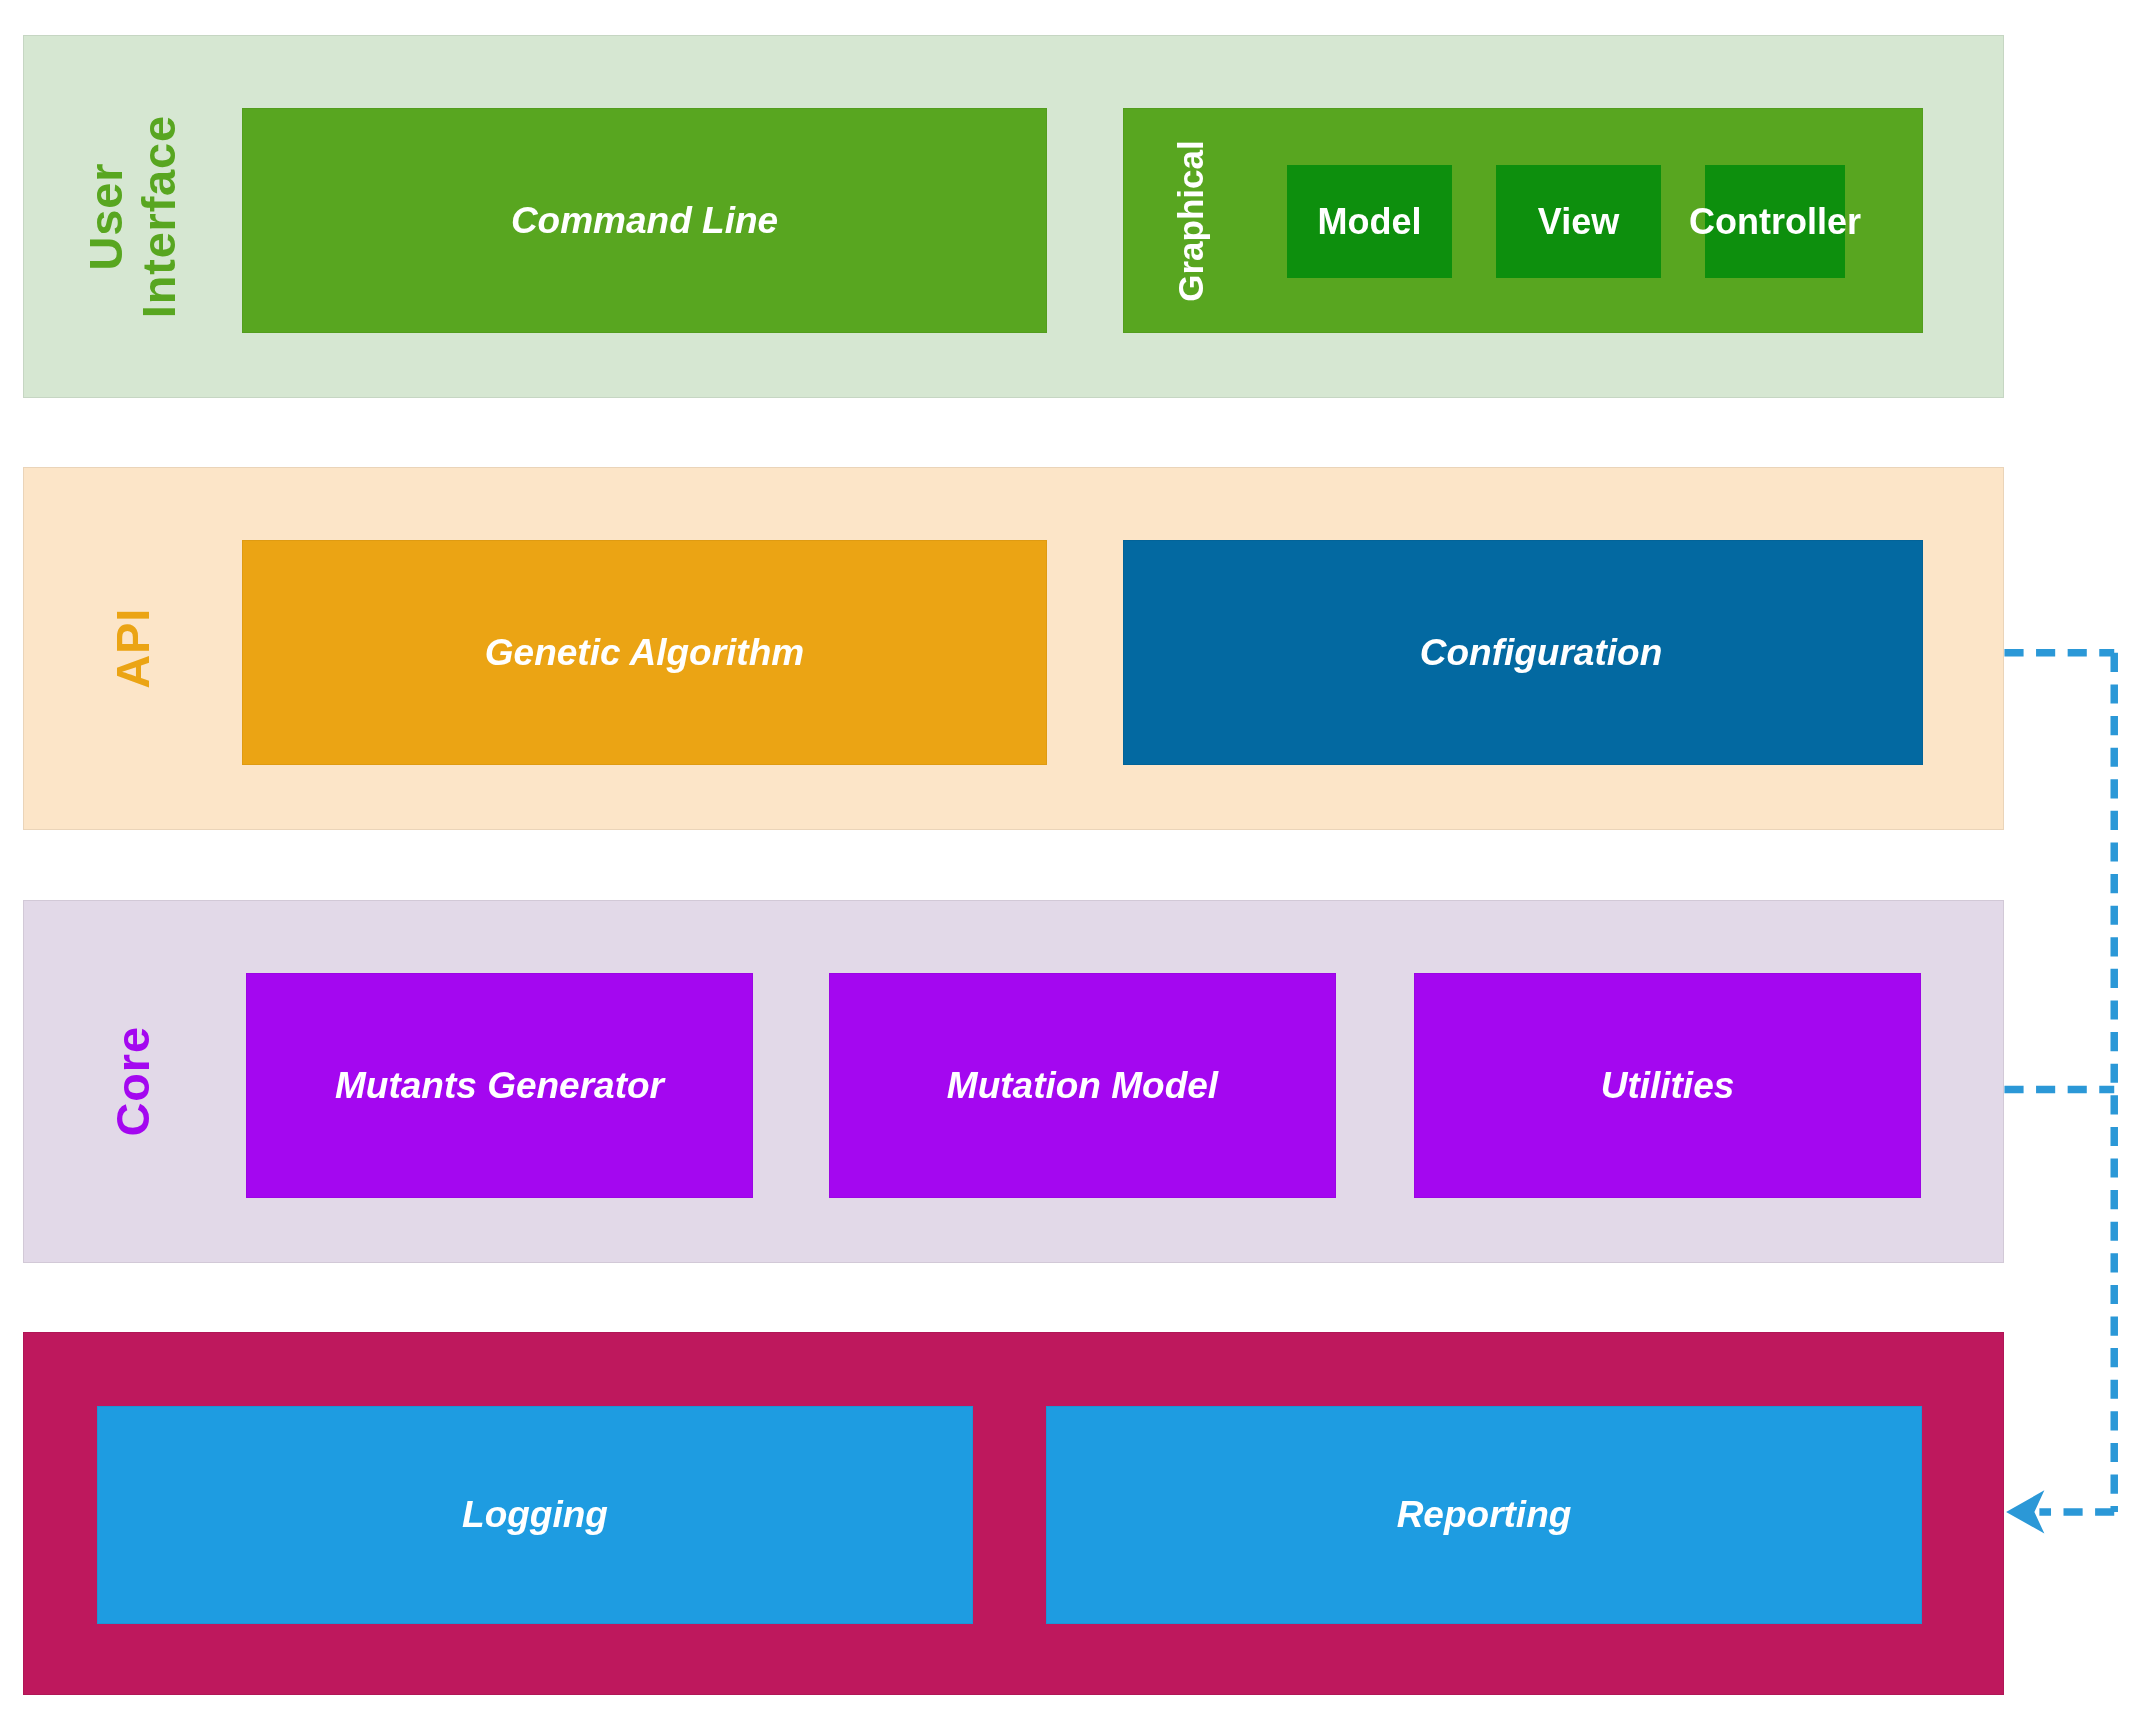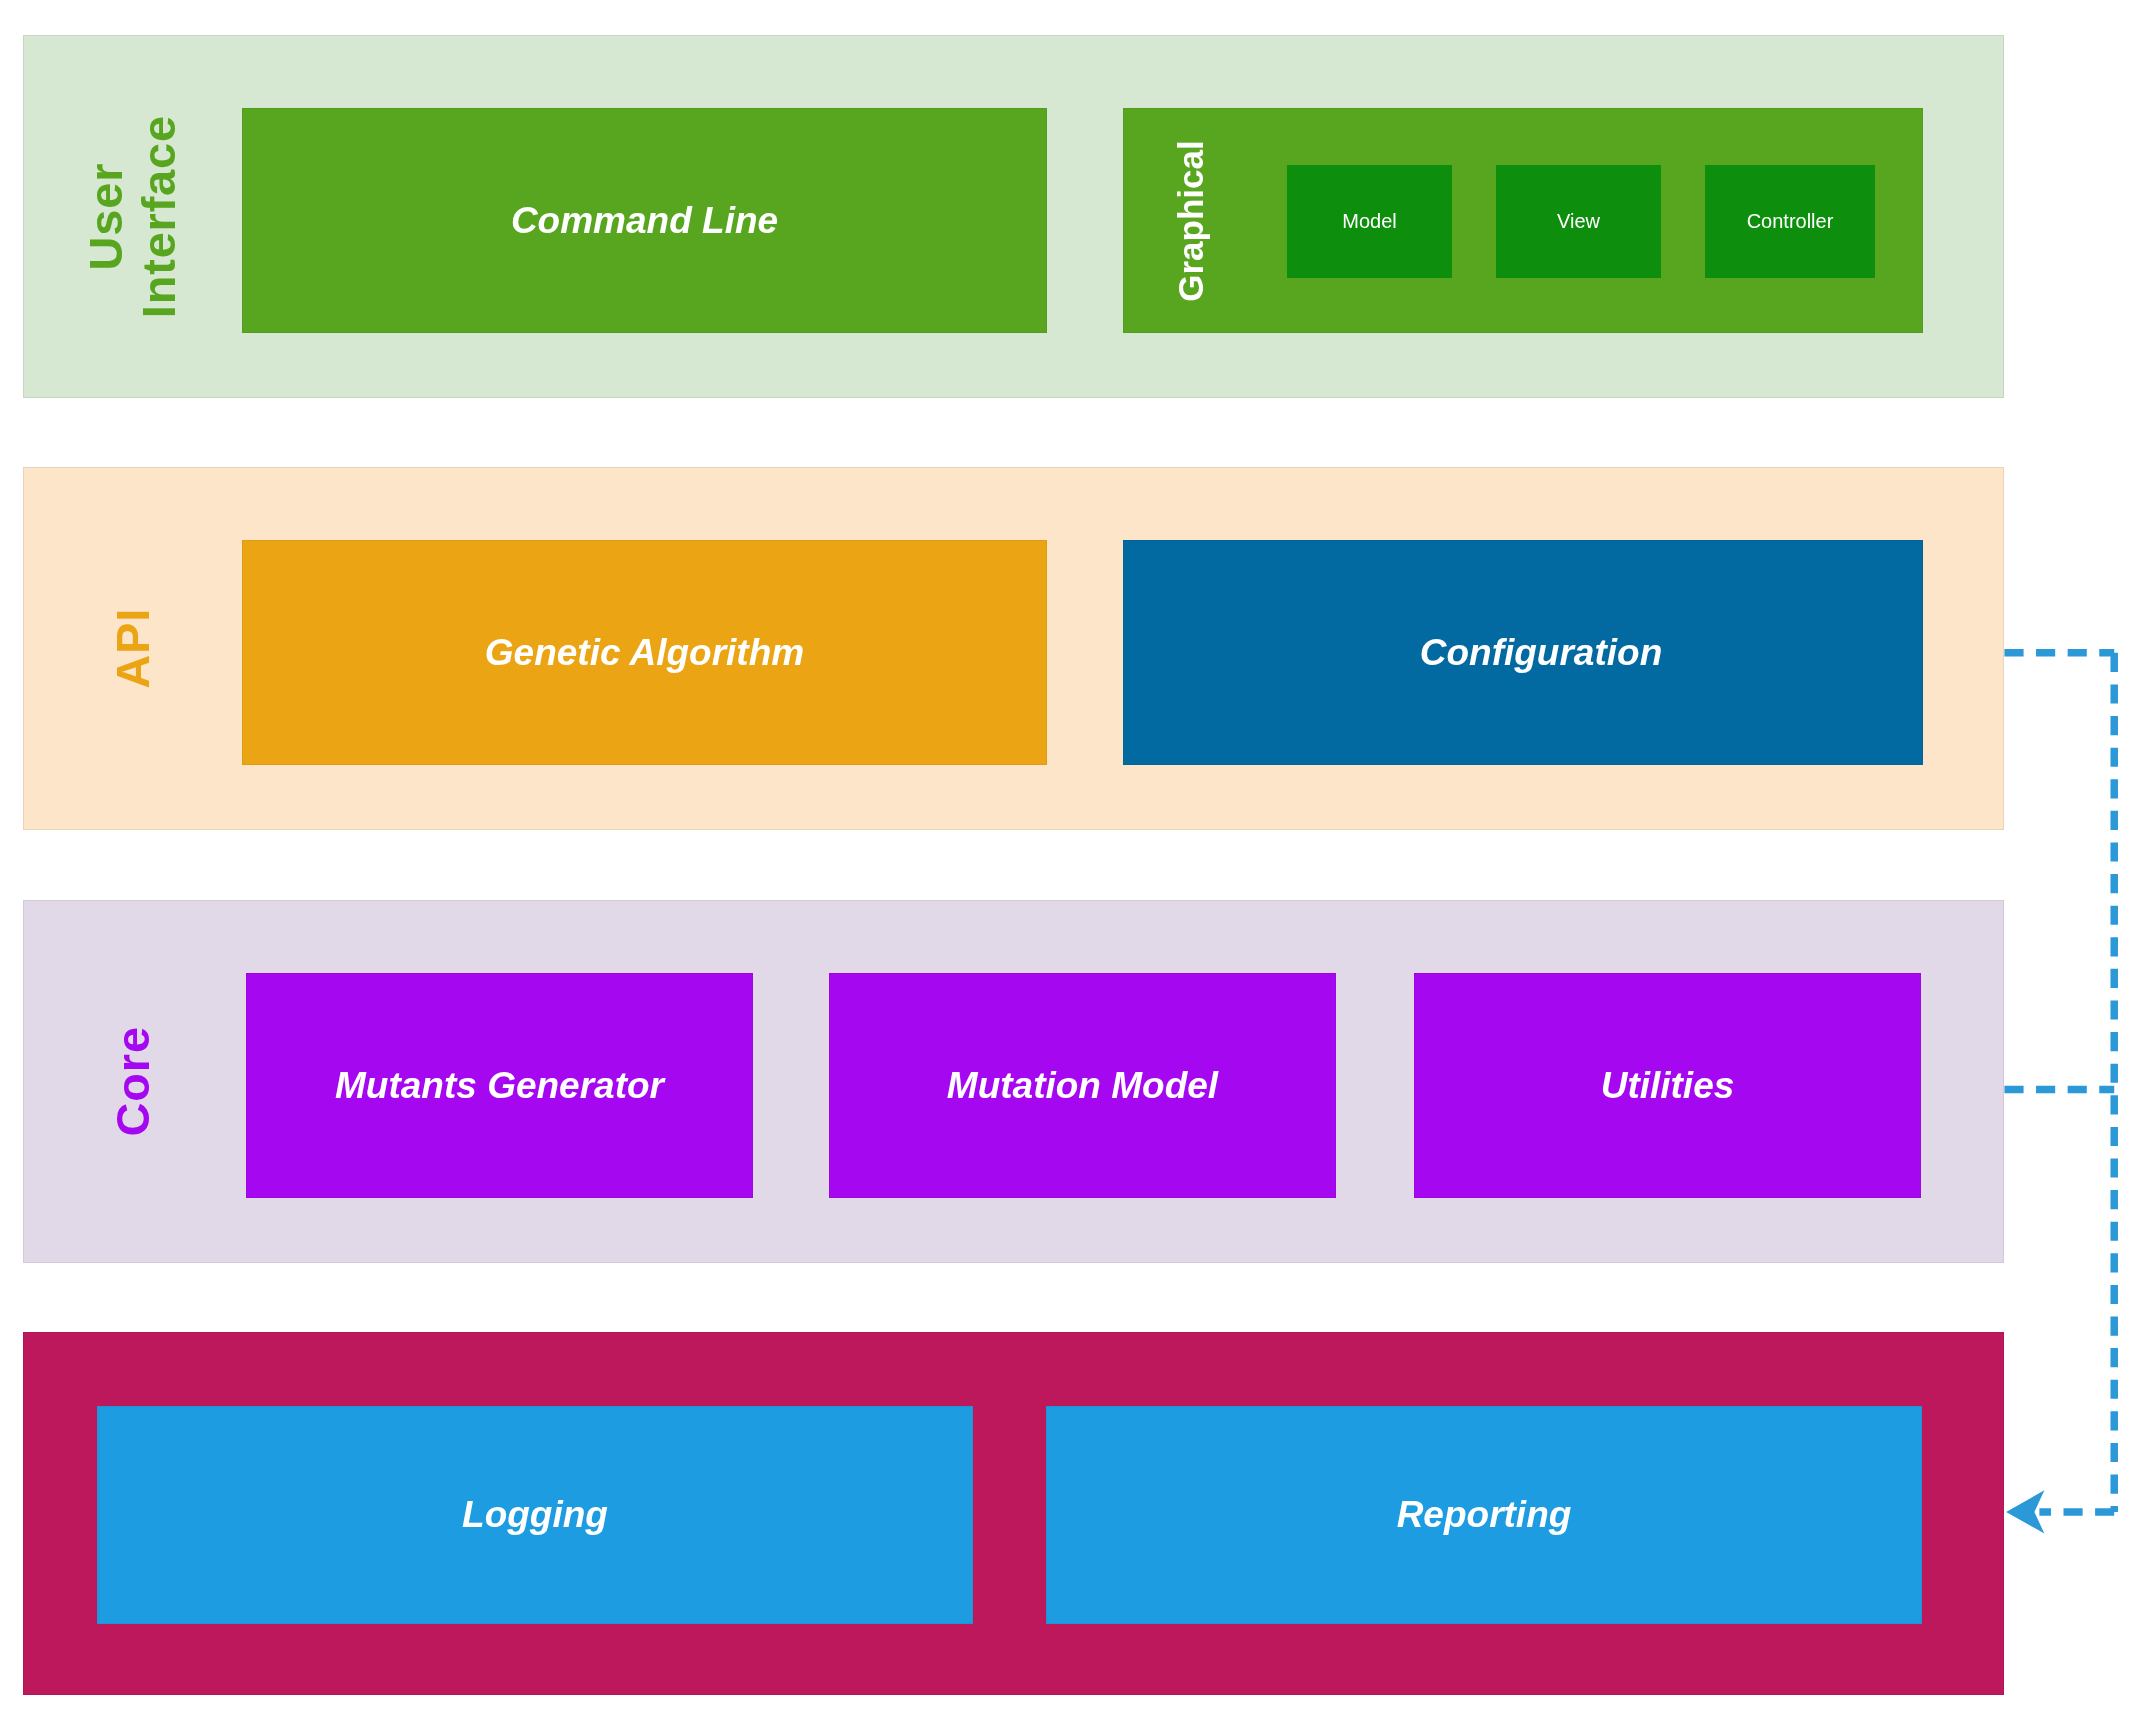--- a/index.html
+++ b/index.html
@@ -90,25 +90,25 @@
     position: absolute;
     top: 56px;
     height: 113px;
     width: 165px;
     display: flex;
     align-items: center;
     justify-content: center;
   }
   .mvc-1 { left: 163px; }
   .mvc-2 { left: 372px; }
-  .mvc-3 { left: 581px; width: 170px; }
+  .mvc-3 { left: 581px; width: 140px; }
   .mvc-label {
     color: #ffffff;
-    font-weight: normal;
-    font-size: 20px;
+    font-weight: bold;
+    font-size: 36px;
   }
   .connector-svg {
     position: absolute;
     left: 0; top: 0;
     width: 2151px;
     height: 1729px;
     pointer-events: none;
   }
 </style>
 </head>

